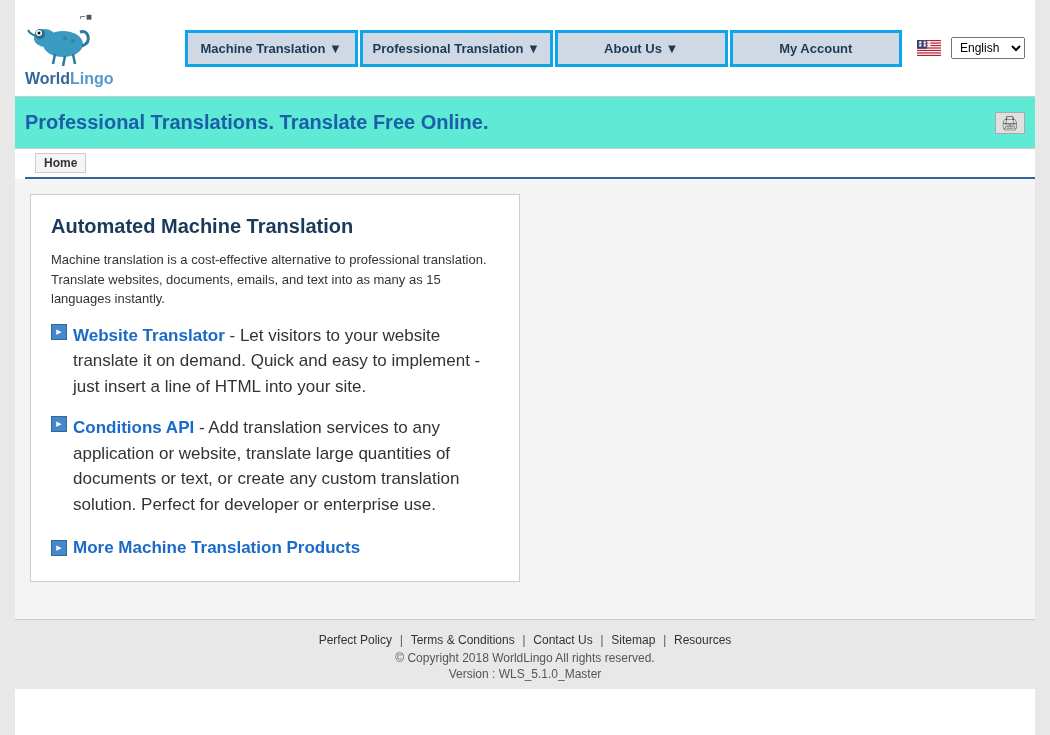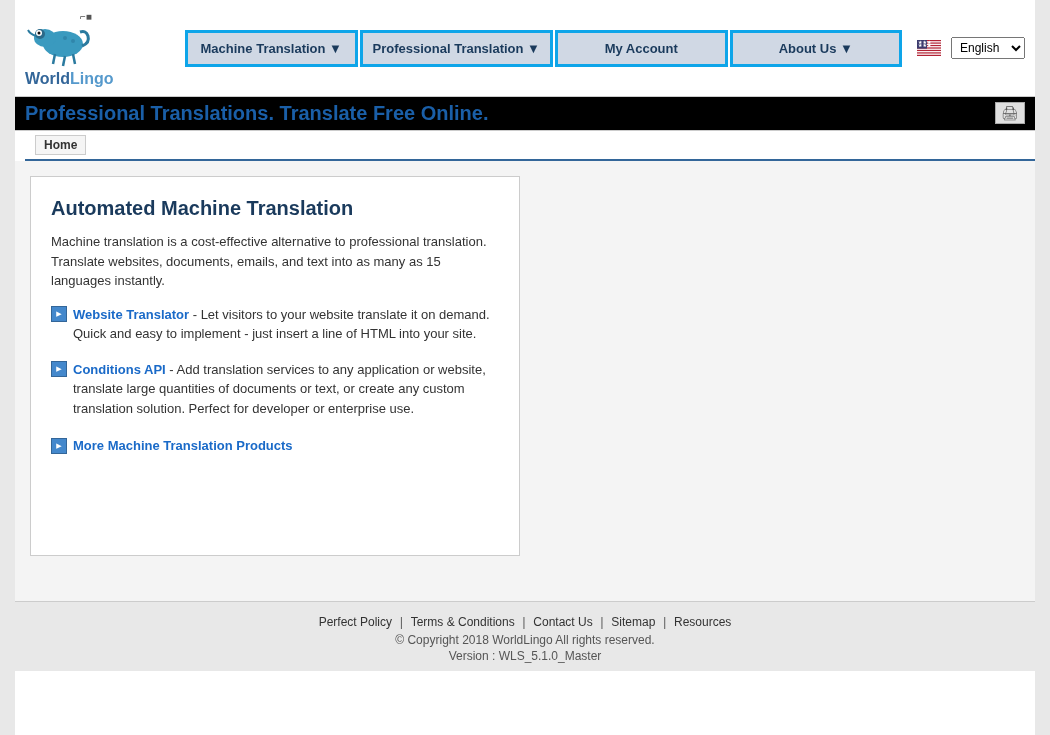--- a/index.html
+++ b/index.html
@@ -65,25 +65,25 @@
       gap: 10px;
       margin-left: 15px;
       white-space: nowrap;
     }
     #lang-select {
       font-size: 12px;
       padding: 2px 4px;
     }
     
     #subheader {
-      background: #000000;
+      background: #5eead4;
       border-bottom: 1px solid #ccc;
-      padding: 5px 10px;
-      display: flex;
-      align-items: flex-start;
+      padding: 14px 10px;
+      display: flex;
+      align-items: flex-end;
       justify-content: space-between;
     }
     #page-title-text {
       font-size: 20px;
       font-weight: bold;
       color: #1a5fa8;
     }
     #print-icon-area {
       width: 30px;
       height: 22px;
@@ -153,21 +153,21 @@
       display: inline-flex;
       align-items: center;
       justify-content: center;
     }
     .arrow-icon::after {
       content: '▶';
       color: #fff;
       font-size: 7px;
     }
     .content-link-text {
-      font-size: 13px;
+      font-size: 17px;
       color: #333;
       line-height: 1.5;
     }
     .content-link-text a {
       color: #1a6ac8;
       text-decoration: none;
       font-weight: bold;
     }
     .standalone-link {
       display: flex;
@@ -241,22 +241,22 @@
         <text x="55" y="12" font-size="10" fill="#555">⌐■</text>
       </svg>
       <span id="logo-text">
         <span class="world">World</span><span class="lingo">Lingo</span>
       </span>
     </div>
 
     <div id="nav">
       <button class="nav-btn">Machine Translation ▼</button>
       <button class="nav-btn">Professional Translation ▼</button>
+      <button class="nav-btn">About Us ▼</button>
       <button class="nav-btn">My Account</button>
-      <button class="nav-btn">About Us ▼</button>
     </div>
 
     <div id="lang-area">
 
       <svg width="24" height="16" viewBox="0 0 24 16" xmlns="http://www.w3.org/2000/svg">
         <rect width="24" height="16" fill="#B22234"></rect>
         <rect y="1.23" width="24" height="1.23" fill="#fff"></rect>
         <rect y="3.69" width="24" height="1.23" fill="#fff"></rect>
         <rect y="6.15" width="24" height="1.23" fill="#fff"></rect>
         <rect y="8.62" width="24" height="1.23" fill="#fff"></rect>

